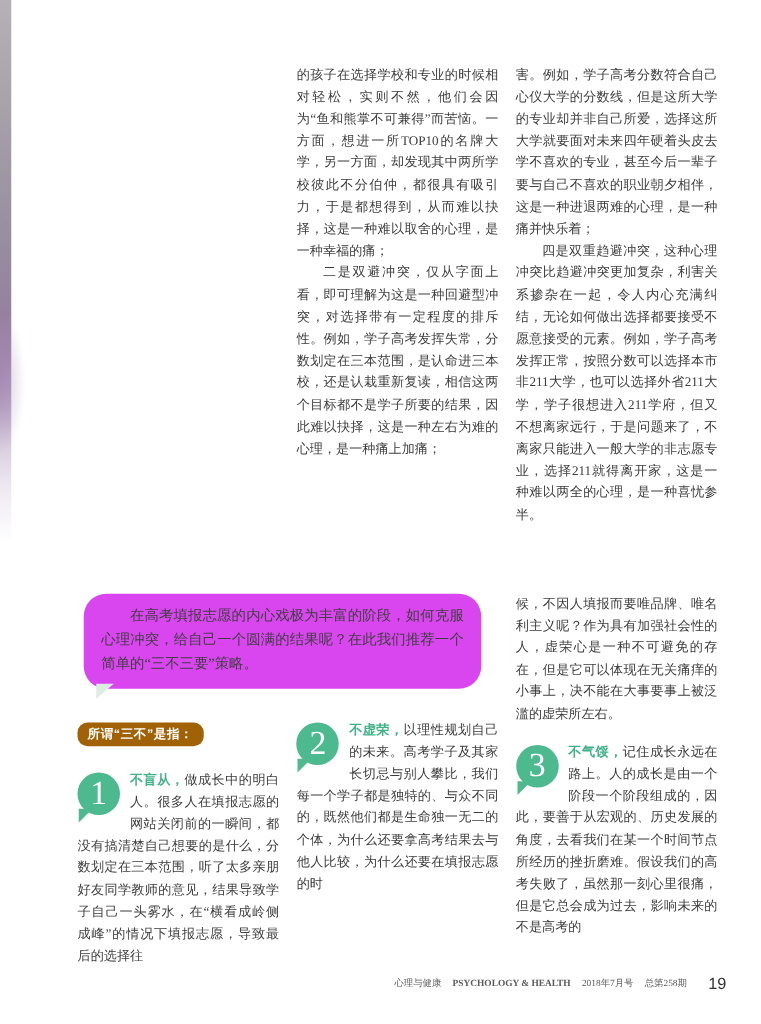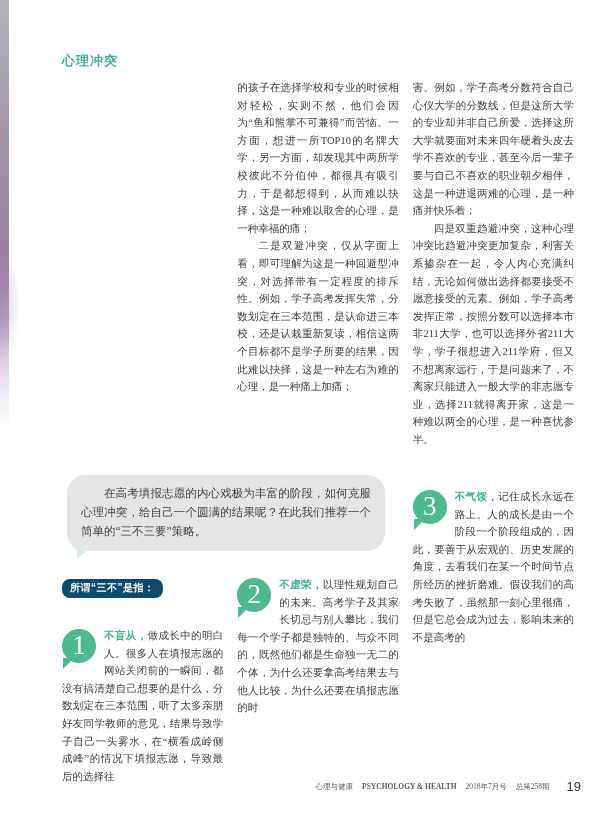--- a/index.html
+++ b/index.html
@@ -24,37 +24,37 @@
   .col{flex:1 1 0;min-width:0;}
   .col p{
     margin:0;text-align:justify;font-size:10.5px;line-height:17.6px;color:#3c3c3c;
   }
   .col p.indent{text-indent:2em;}
   .section1{position:absolute;left:62px;top:52px;width:512px;}
   .section2{position:absolute;left:62px;top:468px;width:512px;}
   .s2-body{position:relative;margin-top:7px;}
   .intro-box{
     position:absolute;left:5px;top:0;width:318px;box-sizing:border-box;
-    min-height:76px;background:#e5e5e5;border-radius:18px 18px 18px 18px;
+    min-height:76px;background:#d946ef;border-radius:18px 18px 18px 18px;
     padding:9px 14px;
   }
   .intro-box::after{
     content:"";position:absolute;left:10px;bottom:-8px;
     border-top:12px solid #dbece2;border-right:14px solid transparent;
   }
   .intro-box p{
     margin:0;font-size:11.5px;line-height:19px;color:#3f3f3f;text-align:justify;text-indent:2em;
   }
   .colA{padding-top:102px;}
   .colB{padding-top:88px;}
   .pill{
-    display:inline-block;background:#0c4a6e;color:#ffffff;
+    display:inline-block;background:#a16207;color:#ffffff;
     font-family:"Liberation Sans","DejaVu Sans",sans-serif;
     font-size:10px;font-weight:bold;padding:2px 8px 3px 8px;border-radius:8px;
-    margin:0 0 16px 0;letter-spacing:0.5px;
+    margin:0 0 6px 0;letter-spacing:0.5px;
   }
   .item{margin-top:13px;}
   .item p{overflow:visible;}
   .bubble{
     position:relative;float:left;width:34px;height:34px;margin:2px 8px 2px 0;
     background:#4cba8e;border-radius:50%;color:#ffffff;text-align:center;
     font-size:27px;line-height:33px;font-family:"Liberation Serif","DejaVu Serif",serif;
   }
   .bubble::after{
     content:"";position:absolute;left:1px;bottom:-6px;
@@ -75,21 +75,20 @@
 </style>
 </head>
 <body>
 
 <div class="page">
 
   <div class="edge-strip"></div>
   <div class="edge-blob"></div>
 
   <section class="section1">
-    <h2 class="sec-title">心理冲突</h2>
     <div class="cols">
       <div class="col">
       </div>
       <div class="col">
         <p>的孩子在选择学校和专业的时候相对轻松，实则不然，他们会因为“鱼和熊掌不可兼得”而苦恼。一方面，想进一所TOP10的名牌大学，另一方面，却发现其中两所学校彼此不分伯仲，都很具有吸引力，于是都想得到，从而难以抉择，这是一种难以取舍的心理，是一种幸福的痛；</p>
         <p class="indent">二是双避冲突，仅从字面上看，即可理解为这是一种回避型冲突，对选择带有一定程度的排斥性。例如，学子高考发挥失常，分数划定在三本范围，是认命进三本校，还是认栽重新复读，相信这两个目标都不是学子所要的结果，因此难以抉择，这是一种左右为难的心理，是一种痛上加痛；</p>
       </div>
       <div class="col">
         <p>害。例如，学子高考分数符合自己心仪大学的分数线，但是这所大学的专业却并非自己所爱，选择这所大学就要面对未来四年硬着头皮去学不喜欢的专业，甚至今后一辈子要与自己不喜欢的职业朝夕相伴，这是一种进退两难的心理，是一种痛并快乐着；</p>
         <p class="indent">四是双重趋避冲突，这种心理冲突比趋避冲突更加复杂，利害关系掺杂在一起，令人内心充满纠结，无论如何做出选择都要接受不愿意接受的元素。例如，学子高考发挥正常，按照分数可以选择本市非211大学，也可以选择外省211大学，学子很想进入211学府，但又不想离家远行，于是问题来了，不离家只能进入一般大学的非志愿专业，选择211就得离开家，这是一种难以两全的心理，是一种喜忧参半。</p>
@@ -118,20 +117,21 @@
         <div class="col colB">
           <div class="item">
             <p>
               <span class="bubble"><span>2</span></span>
               <span class="item-title">不虚荣，</span><span>以理性规划自己的未来。高考学子及其家长切忌与别人攀比，我们每一个学子都是独特的、与众不同的，既然他们都是生命独一无二的个体，为什么还要拿高考结果去与他人比较，为什么还要在填报志愿的时</span>
             </p>
           </div>
         </div>
 
         <div class="col">
+          <p>候，不因人填报而要唯品牌、唯名利主义呢？作为具有加强社会性的人，虚荣心是一种不可避免的存在，但是它可以体现在无关痛痒的小事上，决不能在大事要事上被泛滥的虚荣所左右。</p>
           <div class="item">
             <p>
               <span class="bubble"><span>3</span></span>
               <span class="item-title">不气馁，</span><span>记住成长永远在路上。人的成长是由一个阶段一个阶段组成的，因此，要善于从宏观的、历史发展的角度，去看我们在某一个时间节点所经历的挫折磨难。假设我们的高考失败了，虽然那一刻心里很痛，但是它总会成为过去，影响未来的不是高考的</span>
             </p>
           </div>
         </div>
       </div>
 
     </div>

